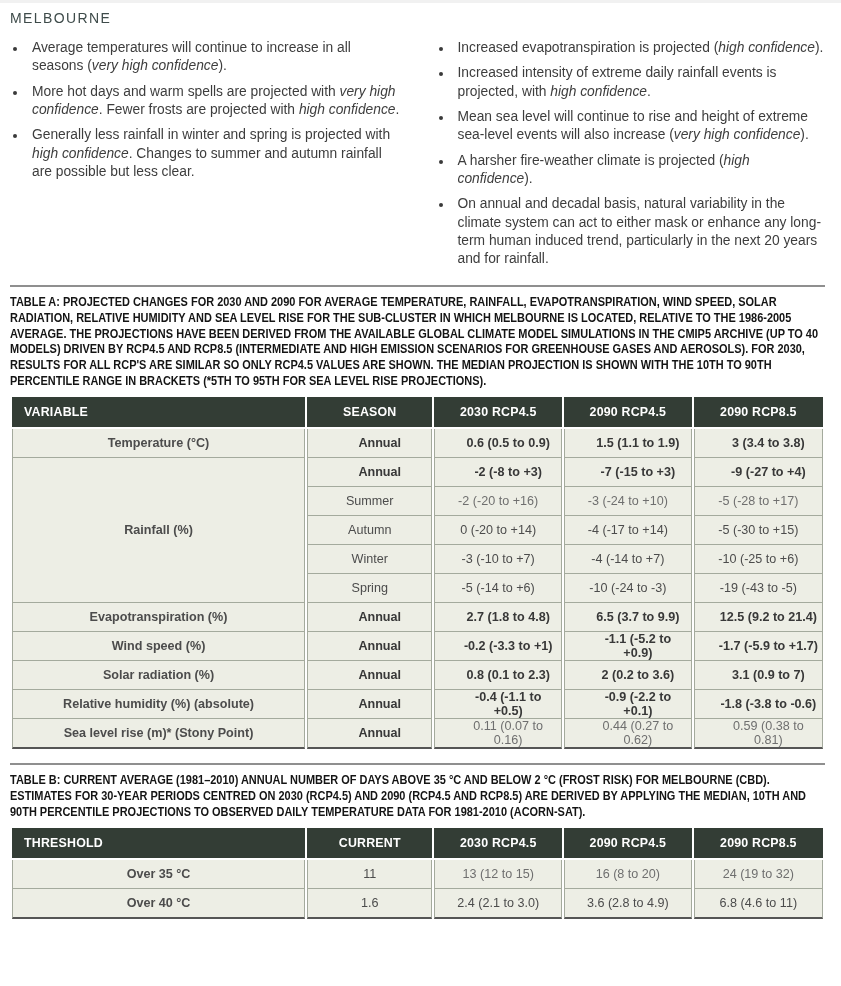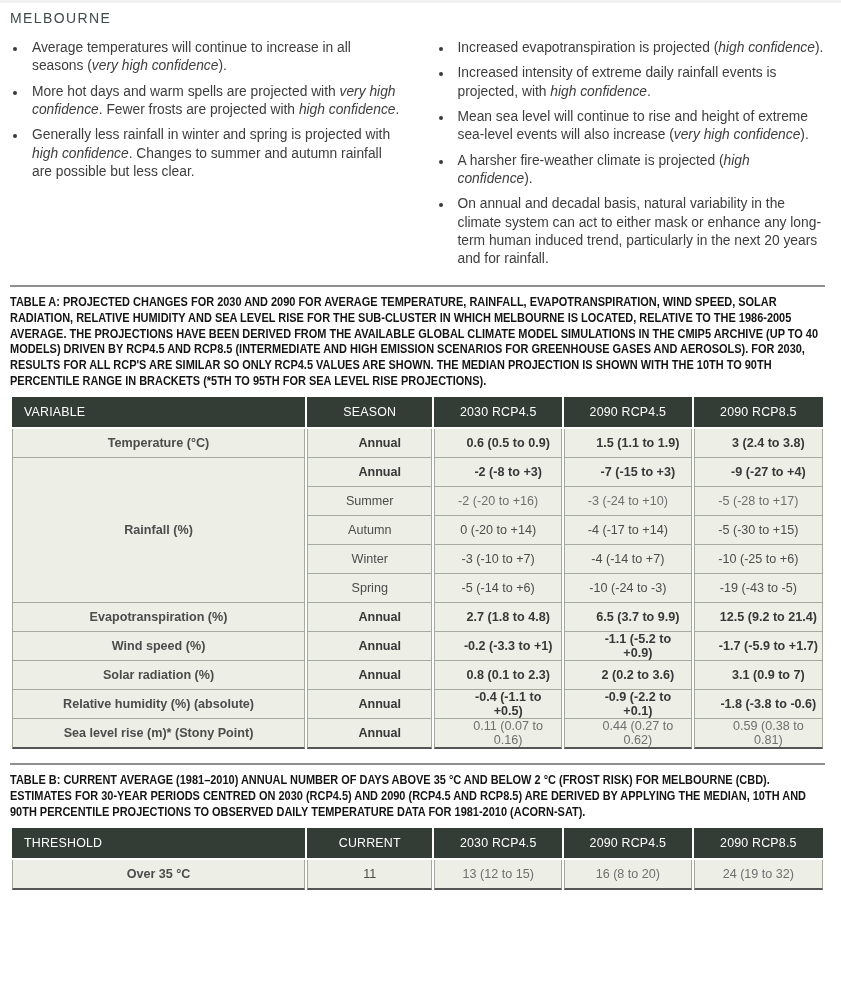--- a/index.html
+++ b/index.html
@@ -49,21 +49,21 @@
     width: 100%;
     border-collapse: separate;
     border-spacing: 2px 0;
     font-size: 12.6px;
     table-layout: fixed;
     margin: 2px 0 0 0;
   }
   table.data-table th {
     background: var(--header-bg, #333d35);
     color: var(--header-text, #ffffff);
-    font-weight: 400;
+    font-weight: 700;
     font-size: 12.4px;
     letter-spacing: 0.2px;
     height: 30px;
     text-align: center;
     padding: 0 20px;
     border-bottom: 2px solid #ffffff;
   }
   table.data-table th.left { text-align: left; padding-left: 12px; }
   table.data-table td {
     background: var(--cell-bg, #edeee5);
@@ -130,21 +130,21 @@
         <th>2090 RCP4.5</th>
         <th>2090 RCP8.5</th>
       </tr>
     </thead>
     <tbody>
       <tr class="r-annual">
         <td class="variable">Temperature (°C)</td>
         <td class="season">Annual</td>
         <td class="val">0.6 (0.5 to 0.9)</td>
         <td class="val">1.5 (1.1 to 1.9)</td>
-        <td class="val">3 (2.4 to 3.8)</td>
+        <td class="val">3 (3.4 to 3.8)</td>
       </tr>
       <tr class="r-annual">
         <td class="variable" rowspan="5">Rainfall (%)</td>
         <td class="season">Annual</td>
         <td class="val">-2 (-8 to +3)</td>
         <td class="val">-7 (-15 to +3)</td>
         <td class="val">-9 (-27 to +4)</td>
       </tr>
       <tr class="r-season vals-muted">
         <td class="season">Summer</td>
@@ -230,16 +230,23 @@
       </tr>
     </thead>
     <tbody>
       <tr class="vals-muted">
         <td class="threshold">Over 35 °C</td>
         <td class="current">11</td>
         <td class="val">13 (12 to 15)</td>
         <td class="val">16 (8 to 20)</td>
         <td class="val">24 (19 to 32)</td>
       </tr>
+      <tr>
+        <td class="threshold">Over 40 °C</td>
+        <td class="current">1.6</td>
+        <td class="val">2.4 (2.1 to 3.0)</td>
+        <td class="val">3.6 (2.8 to 4.9)</td>
+        <td class="val">6.8 (4.6 to 11)</td>
+      </tr>
     </tbody>
   </table>
 
 </div>
 
 </body></html>

